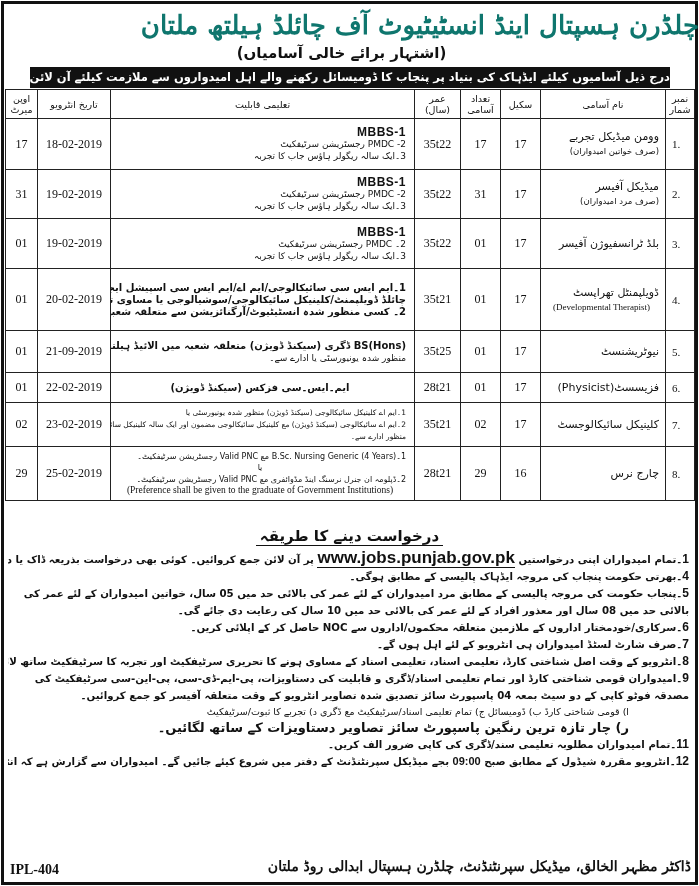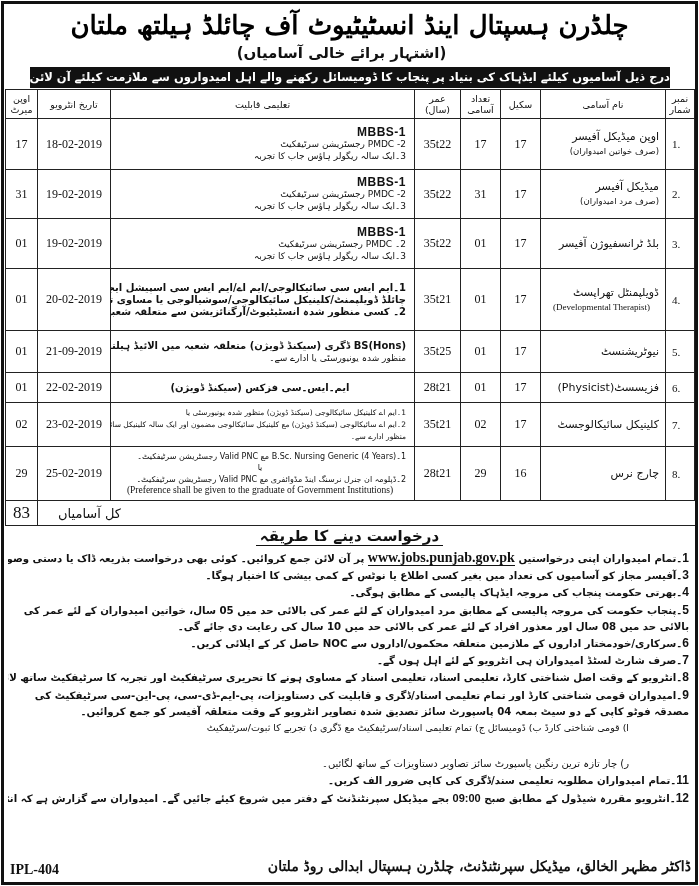--- a/index.html
+++ b/index.html
@@ -1,19 +1,19 @@
 <!DOCTYPE html>
 <html><head>
 <meta charset="utf-8">
 <style>
   * { box-sizing: border-box; margin: 0; padding: 0; }
   html, body { width: 699px; height: 886px; background: #ffffff; overflow: hidden; }
   body { font-family: "DejaVu Sans", sans-serif; color: #111; position: relative; }
   .frame { position: absolute; left: 1px; top: 1px; width: 697px; height: 884px; border: 3px solid #111; }
-  .title { position: absolute; left: 0; right: 0; top: 10px; text-align: center; font-family: "DejaVu Serif", serif; font-weight: bold; font-size: 26px; direction: rtl; letter-spacing: 0; color: #000000; }
+  .title { position: absolute; left: 0; right: 0; top: 10px; text-align: right; font-family: "DejaVu Serif", serif; font-weight: bold; font-size: 26px; direction: rtl; letter-spacing: 0; color: #0f766e; }
   .subtitle { position: absolute; left: 0; right: 16px; top: 44px; text-align: center; font-family: "DejaVu Sans", sans-serif; font-weight: bold; font-size: 15px; direction: rtl; color: #111; }
   .banner { position: absolute; left: 30px; top: 67px; width: 640px; height: 21px; background: #111; color: #fff; font-size: 11.5px; font-weight: bold; direction: rtl; text-align: center; line-height: 21px; white-space: nowrap; overflow: hidden; }
   table.grid { position: absolute; left: 5px; top: 89px; width: 689px; border-collapse: collapse; table-layout: fixed; direction: ltr; }
   table.grid td, table.grid th { border: 1px solid #222; text-align: center; vertical-align: middle; font-family: "Liberation Serif", serif; font-size: 12px; color: #111; padding: 1px 3px; overflow: hidden; }
   table.grid th { font-family: "DejaVu Sans", sans-serif; font-weight: normal; font-size: 9.5px; direction: rtl; height: 29px; line-height: 11px; }
   .qual { text-align: right !important; direction: rtl; font-family: "DejaVu Sans", sans-serif !important; font-size: 9px !important; line-height: 12px; padding-right: 8px !important; }
   .qual .en { font-family: "Liberation Sans", sans-serif; font-weight: bold; font-size: 12px; letter-spacing: 0.5px; }
   .qual .line { display: block; white-space: nowrap; }
   .qual .center { text-align: center; }
   .qual .small { font-family: "Liberation Serif", serif; font-size: 9.5px; text-align: center; direction: ltr; }
@@ -25,24 +25,24 @@
   .total-row td { height: 25px; }
   .total-num { font-size: 17px !important; }
   .total-label { text-align: left !important; direction: rtl; font-family: "DejaVu Sans", sans-serif !important; font-size: 13px !important; padding-left: 20px !important; border-right: none !important; }
   .total-label span { display: inline-block; direction: rtl; }
   .proc-title { position: absolute; left: 0; right: 0; top: 527px; text-align: center; font-weight: bold; font-size: 15px; direction: rtl; }
   .proc-title span { border-bottom: 1.5px solid #111; padding: 0 4px; }
   .instructions { position: absolute; left: 8px; right: 10px; top: 550px; direction: rtl; text-align: right; font-family: "DejaVu Sans", sans-serif; font-size: 10.2px; line-height: 16.2px; font-weight: bold; color: #111; }
   .instructions .item { display: block; white-space: nowrap; overflow: hidden; }
   .instructions .item.wrap { white-space: normal; }
   .instructions .inum { font-family: "Liberation Sans", sans-serif; font-size: 12px; font-weight: bold; }
-  .instructions .url { font-family: Liberation Serif, serif; font-size: 14px; border-bottom: 1px solid #111; direction: ltr; unicode-bidi: embed; }
+  .instructions .url { font-family: Liberation Sans, sans-serif; font-size: 17px; border-bottom: 1px solid #111; direction: ltr; unicode-bidi: embed; }
   .instructions .en { font-family: "Liberation Sans", sans-serif; font-size: 11px; direction: ltr; unicode-bidi: embed; }
   .sublist { display: flex; direction: rtl; justify-content: space-between; padding: 0 60px 0 120px; font-weight: normal; font-size: 9.5px; }
-  .sublist2 { padding-right: 60px; font-weight: normal; font-size: 10px; margin-top: 20px; }
+  .sublist2 { padding-right: 60px; font-weight: bold; font-size: 13px; }
   .signature { position: absolute; right: 8px; top: 858px; direction: rtl; font-family: "DejaVu Serif", serif; font-weight: bold; font-size: 14px; }
   .ref { position: absolute; left: 10px; top: 862px; font-family: "Liberation Serif", serif; font-weight: bold; font-size: 14px; }
 </style>
 </head>
 <body>
 
 <div class="frame"></div>
 
 <div class="title">چلڈرن ہسپتال اینڈ انسٹیٹیوٹ آف چائلڈ ہیلتھ ملتان</div>
 <div class="subtitle">(اشتہار برائے خالی آسامیاں)</div>
@@ -78,21 +78,21 @@
       <td>18-02-2019</td>
       <td class="qual">
         <span class="line en">MBBS-1</span>
         <span class="line">PMDC -2 رجسٹریشن سرٹیفکیٹ</span>
         <span class="line">3۔ایک سالہ ریگولر ہاؤس جاب کا تجربہ</span>
       </td>
       <td>35t22</td>
       <td>17</td>
       <td>17</td>
       <td class="post">
-        <span>اوپن میڈیکل آفیسر</span>
+        <span>وومن میڈیکل تجربے</span>
         <span class="sub">(صرف خواتین امیدواران)</span>
       </td>
       <td class="num">1.</td>
     </tr>
 
     <tr style="height:49px">
       <td>31</td>
       <td>19-02-2019</td>
       <td class="qual">
         <span class="line en">MBBS-1</span>
@@ -203,37 +203,30 @@
       </td>
       <td>28t21</td>
       <td>29</td>
       <td>16</td>
       <td class="post">
         <span>چارج نرس</span>
       </td>
       <td class="num">8.</td>
     </tr>
 
-    <tr class="total-row">
-      <td class="total-num">83</td>
-      <td class="total-label" colspan="7"><span>کل آسامیاں</span></td>
-    </tr>
   </tbody>
 </table>
 
 <div class="proc-title"><span>درخواست دینے کا طریقہ</span></div>
 
 <div class="instructions">
   <span class="item">
     <span class="inum">1</span><span>۔تمام امیدواران اپنی درخواستیں</span>
     <span class="url">www.jobs.punjab.gov.pk</span>
     <span>پر آن لائن جمع کروائیں۔ کوئی بھی درخواست بذریعہ ڈاک یا دستی وصول نہیں کی جائے گی۔</span>
-  </span>
-  <span class="item">
-    <span class="inum">3</span><span>۔آفیسر مجاز کو آسامیوں کی تعداد میں بغیر کسی اطلاع یا نوٹس کے کمی بیشی کا اختیار ہوگا۔</span>
   </span>
   <span class="item">
     <span class="inum">4</span><span>۔بھرتی حکومت پنجاب کی مروجہ ایڈہاک پالیسی کے مطابق ہوگی۔</span>
   </span>
   <span class="item wrap">
     <span class="inum">5</span><span>۔پنجاب حکومت کی مروجہ پالیسی کے مطابق مرد امیدواران کے لئے عمر کی بالائی حد میں 05 سال، خواتین امیدواران کے لئے عمر کی بالائی حد میں 08 سال اور معذور افراد کے لئے عمر کی بالائی حد میں 10 سال کی رعایت دی جائے گی۔</span>
   </span>
   <span class="item">
     <span class="inum">6</span><span>۔سرکاری/خودمختار اداروں کے ملازمین متعلقہ محکموں/اداروں سے NOC حاصل کر کے اپلائی کریں۔</span>
   </span>

